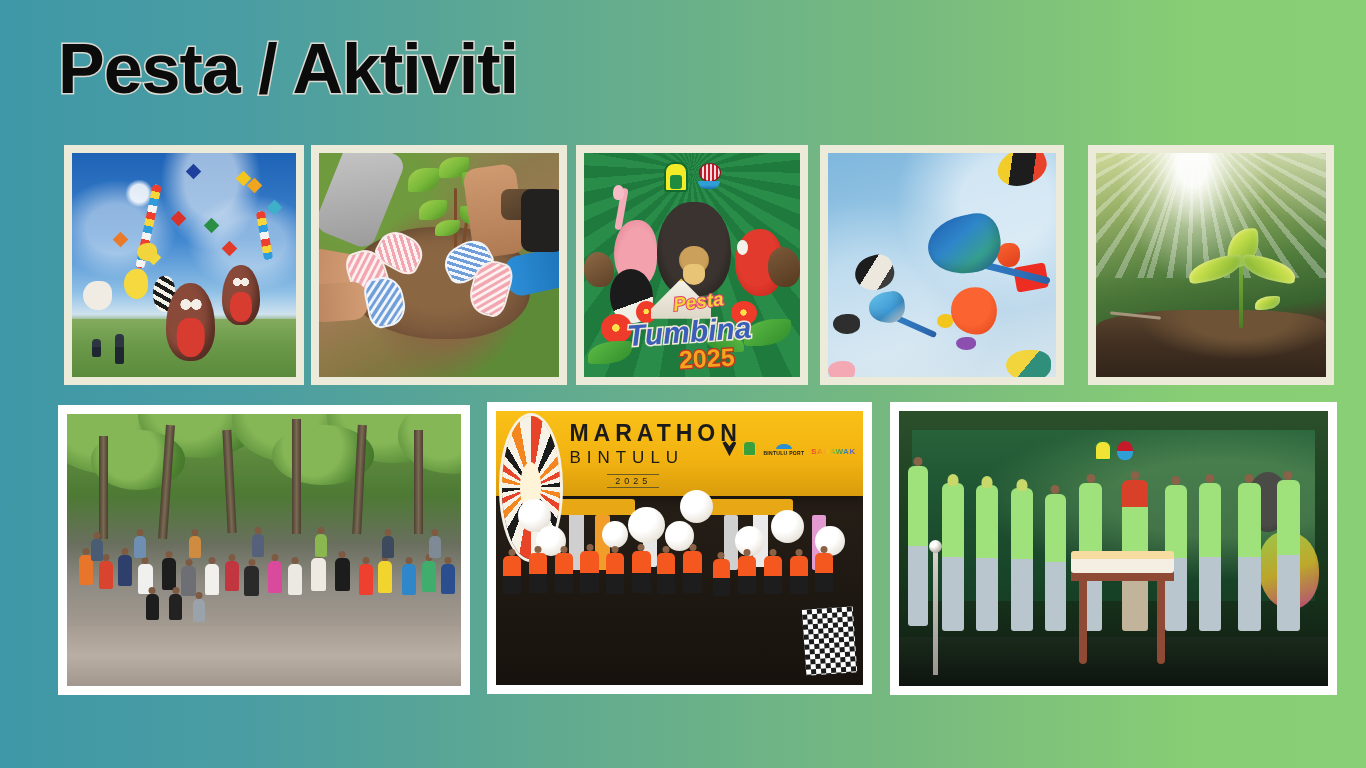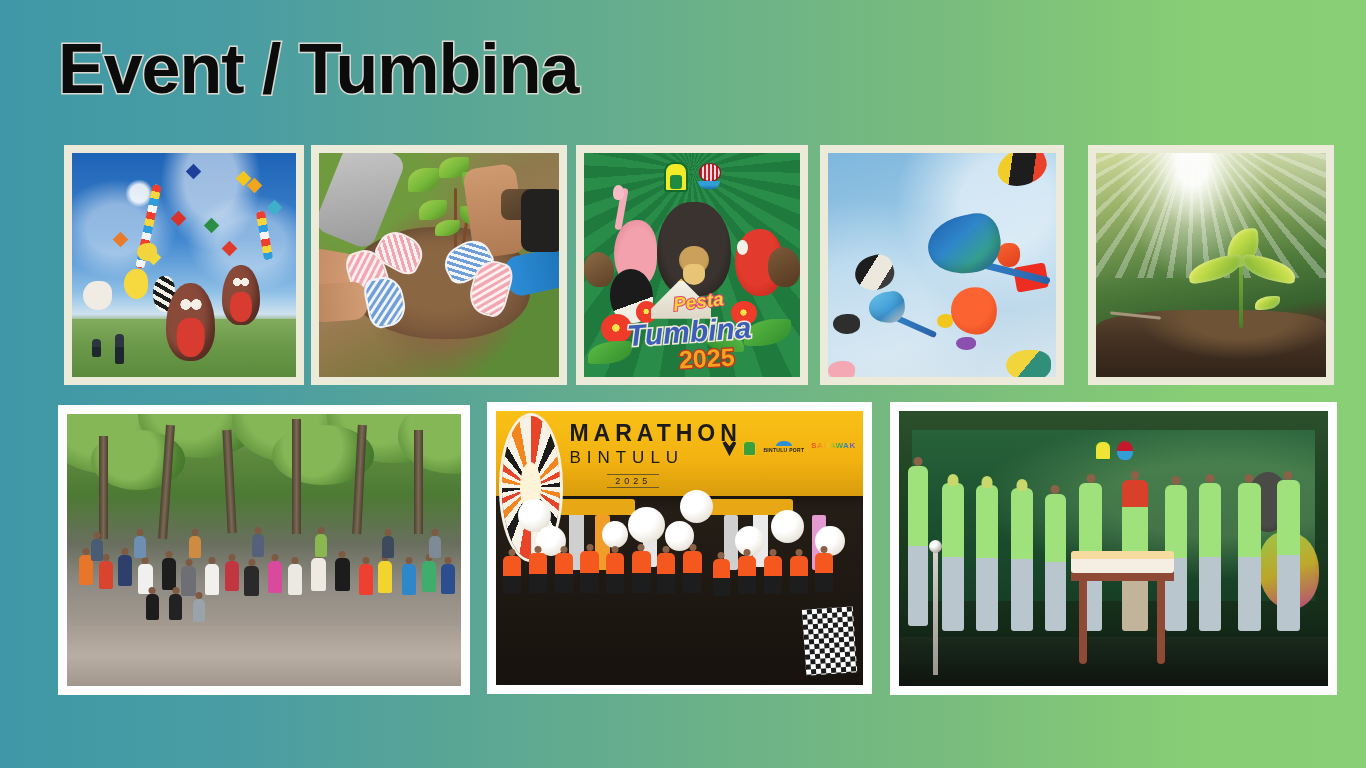--- a/index.html
+++ b/index.html
@@ -338,21 +338,21 @@
   }
   .mar-title-wrap { position:absolute; left:20%; top:4%; z-index:5; color:#1b1b1b; }
   .mar-bintulu { font-size:23px; font-weight:bold; letter-spacing:5px; line-height:1; }
   .mar-marathon { font-size:17px; letter-spacing:6px; line-height:1.5; }
   .mar-2025 {
     font-size:9px; letter-spacing:4px; text-align:center; margin-top:1px;
     border-top:1px solid #6b5a24; border-bottom:1px solid #6b5a24;
     display:inline-block; padding:1px 8px; position:relative; left:22%;
   }
   .mar-sponsors {
-    position:absolute; right:2%; top:11%; display:flex; align-items:flex-start; gap:7px; z-index:5;
+    position:absolute; right:2%; top:11%; display:flex; align-items:flex-end; gap:7px; z-index:5;
   }
   .sp-bird { width:14px; height:15px; background:#1b1b1b;
     clip-path: polygon(50% 100%, 0% 10%, 22% 0%, 50% 34%, 78% 0%, 100% 10%); }
   .sp-crest { width:13px; height:15px; background:#3aa03c; border:1px solid #f0c22a; border-radius:4px 4px 2px 2px; }
   .sp-port { font-size:5px; font-weight:bold; color:#1b1b1b; letter-spacing:.3px; }
   .sp-port .swoosh { display:block; width:16px; height:5px; background:#2b8fd4;
     border-radius:50% 50% 0 0 / 100% 100% 0 0; margin:0 auto 1px; }
   .sp-sarawak { font-size:8px; font-weight:bold; letter-spacing:.5px;
     background:linear-gradient(90deg,#e0322a,#f08a1e,#f3c81d,#3ea84a,#2f7fd0,#8e49a8);
     -webkit-background-clip:text; background-clip:text; color:transparent; }
@@ -426,21 +426,21 @@
     border-radius:50%; background: radial-gradient(circle at 34% 30%, #ffffff 0 24%, #b6b2a9 70%, #7d7a72 100%);
   }
   .cer-floor {
     position:absolute; left:0; right:0; bottom:0; height:18%;
     background:linear-gradient(180deg,#1a2a1c 0%, #0e140f 100%);
   }
 </style>
 </head>
 <body>
 
-<div class="page-title">Event / Tumbina</div>
+<div class="page-title">Pesta / Aktiviti</div>
 
 <div class="frame" style="left:64px; top:145px; width:240px; height:240px;">
   <div class="photo kitefest">
 
     <div class="kt kt-d" style="left:52%; top:6%;  background:#1f3f9c;"></div>
     <div class="kt kt-d" style="left:74%; top:9%;  background:#f2c61d;"></div>
     <div class="kt kt-d" style="left:88%; top:22%; background:#3fb0c9;"></div>
     <div class="kt kt-d" style="left:60%; top:30%; background:#2a8f45;"></div>
     <div class="kt kt-d" style="left:68%; top:40%; background:#e03a2a;"></div>
     <div class="kt kt-d" style="left:45%; top:27%; background:#d8322a;"></div>

